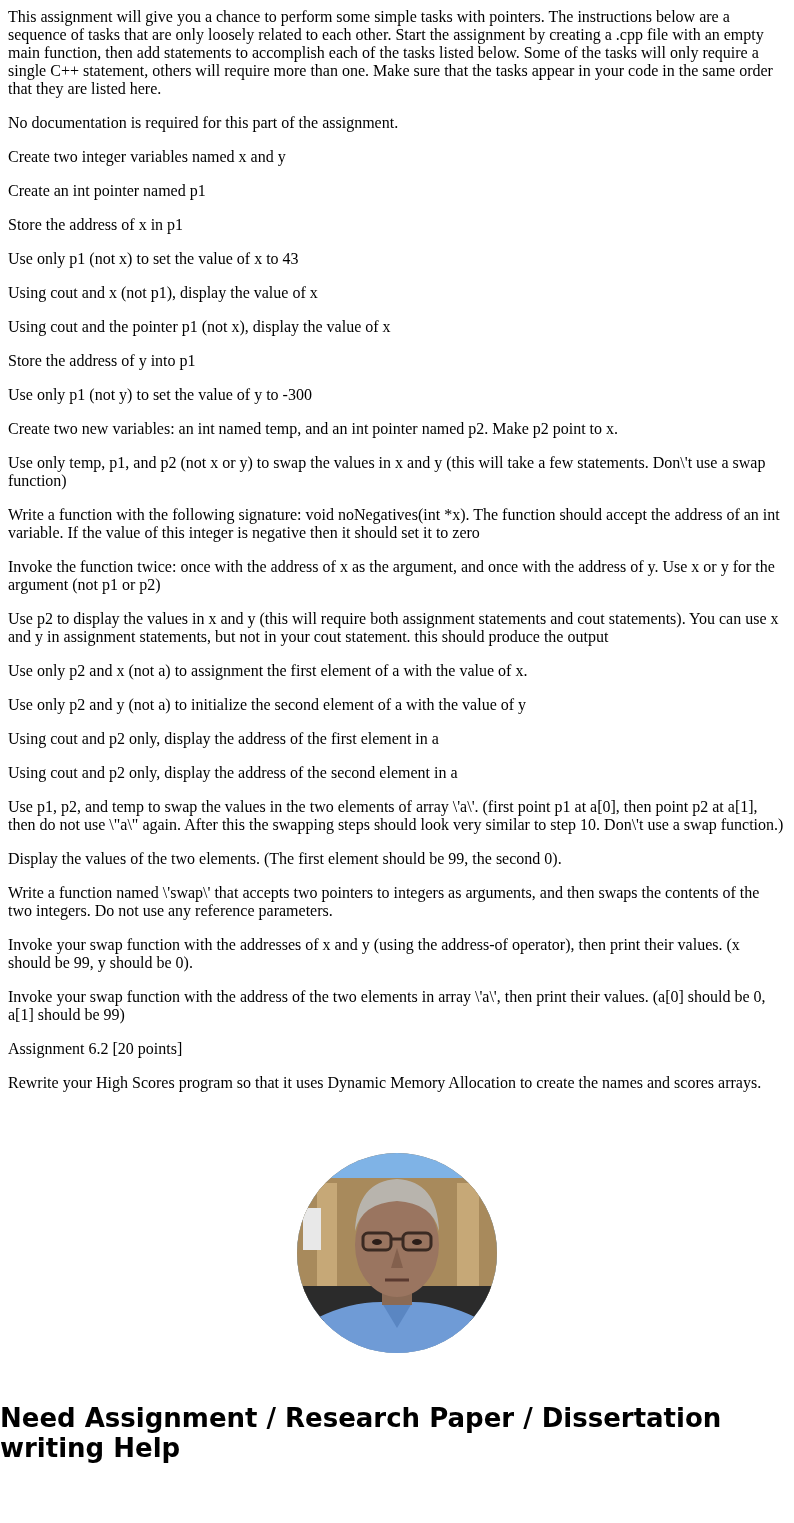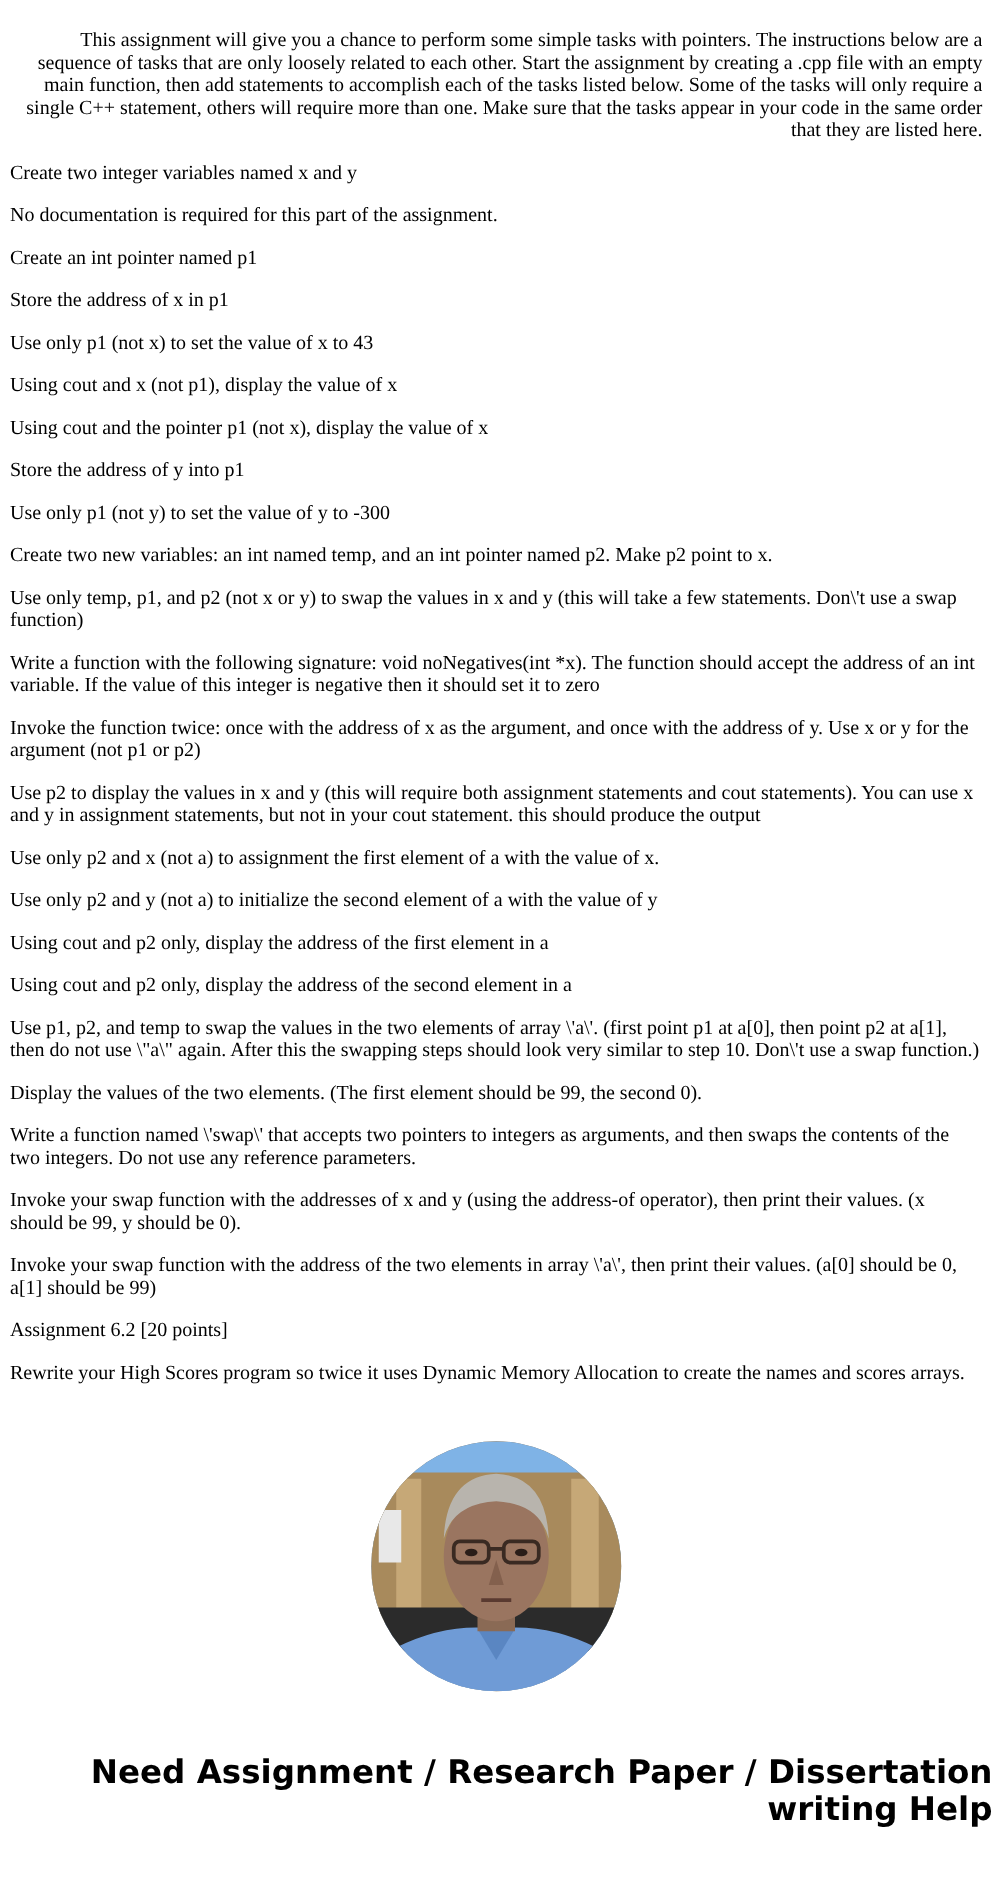--- a/index.html
+++ b/index.html
@@ -22,22 +22,21 @@
       height: 1122px;
       overflow: hidden;
       font-family: "Liberation Serif", serif;
       font-size: 16px;
       line-height: 18px;
     }
     .doc p {
       margin: 0 0 16px 0;
     }
     .doc p:first-child {
-      margin-top: 24px;
-      text-align: right;
+      margin-top: 8px;
     }
     .avatar {
       position: absolute;
       left: 297px;
       top: 1153px;
       width: 200px;
       height: 200px;
       border-radius: 50%;
       overflow: hidden;
       background: #8a7354;
@@ -45,38 +44,38 @@
     .avatar svg {
       display: block;
       width: 200px;
       height: 200px;
     }
     .promo {
       position: absolute;
       left: 0;
       top: 1403px;
       width: 794px;
-      text-align: right;
+      text-align: left;
       font-family: "DejaVu Sans", sans-serif;
       font-weight: bold;
       font-size: 26px;
       line-height: 30px;
       color: #000000;
     }
     .promo div {
       margin: 0;
     }
   </style>
 </head>
 <body>
 
 <div class="doc">
   <p>This assignment will give you a chance to perform some simple tasks with pointers. The instructions below are a sequence of tasks that are only loosely related to each other. Start the assignment by creating a .cpp file with an empty main function, then add statements to accomplish each of the tasks listed below. Some of the tasks will only require a single C++ statement, others will require more than one. Make sure that the tasks appear in your code in the same order that they are listed here.</p>
+  <p>No documentation is required for this part of the assignment.</p>
   <p>Create two integer variables named x and y</p>
-  <p>No documentation is required for this part of the assignment.</p>
   <p>Create an int pointer named p1</p>
   <p>Store the address of x in p1</p>
   <p>Use only p1 (not x) to set the value of x to 43</p>
   <p>Using cout and x (not p1), display the value of x</p>
   <p>Using cout and the pointer p1 (not x), display the value of x</p>
   <p>Store the address of y into p1</p>
   <p>Use only p1 (not y) to set the value of y to -300</p>
   <p>Create two new variables: an int named temp, and an int pointer named p2. Make p2 point to x.</p>
   <p>Use only temp, p1, and p2 (not x or y) to swap the values in x and y (this will take a few statements. Don\'t use a swap function)</p>
   <p>Write a function with the following signature: void noNegatives(int *x). The function should accept the address of an int variable. If the value of this integer is negative then it should set it to zero</p>
@@ -85,21 +84,21 @@
   <p>Use only p2 and x (not a) to assignment the first element of a with the value of x.</p>
   <p>Use only p2 and y (not a) to initialize the second element of a with the value of y</p>
   <p>Using cout and p2 only, display the address of the first element in a</p>
   <p>Using cout and p2 only, display the address of the second element in a</p>
   <p>Use p1, p2, and temp to swap the values in the two elements of array \'a\'. (first point p1 at a[0], then point p2 at a[1], then do not use \"a\" again. After this the swapping steps should look very similar to step 10. Don\'t use a swap function.)</p>
   <p>Display the values of the two elements. (The first element should be 99, the second 0).</p>
   <p>Write a function named \'swap\' that accepts two pointers to integers as arguments, and then swaps the contents of the two integers. Do not use any reference parameters.</p>
   <p>Invoke your swap function with the addresses of x and y (using the address-of operator), then print their values. (x should be 99, y should be 0).</p>
   <p>Invoke your swap function with the address of the two elements in array \'a\', then print their values. (a[0] should be 0, a[1] should be 99)</p>
   <p>Assignment 6.2 [20 points]</p>
-  <p>Rewrite your High Scores program so twice it uses Dynamic Memory Allocation to create the names and scores arrays.</p>
+  <p>Rewrite your High Scores program so that it uses Dynamic Memory Allocation to create the names and scores arrays.</p>
 </div>
 
 <div class="avatar">
   <svg viewBox="0 0 200 200" xmlns="http://www.w3.org/2000/svg">
 
     <rect x="0" y="0" width="200" height="200" fill="#7fb3e6"></rect>
 
     <rect x="0" y="25" width="200" height="120" fill="#a88a5c"></rect>
     <rect x="20" y="30" width="20" height="110" fill="#c6a877"></rect>
     <rect x="160" y="30" width="22" height="110" fill="#c6a877"></rect>

